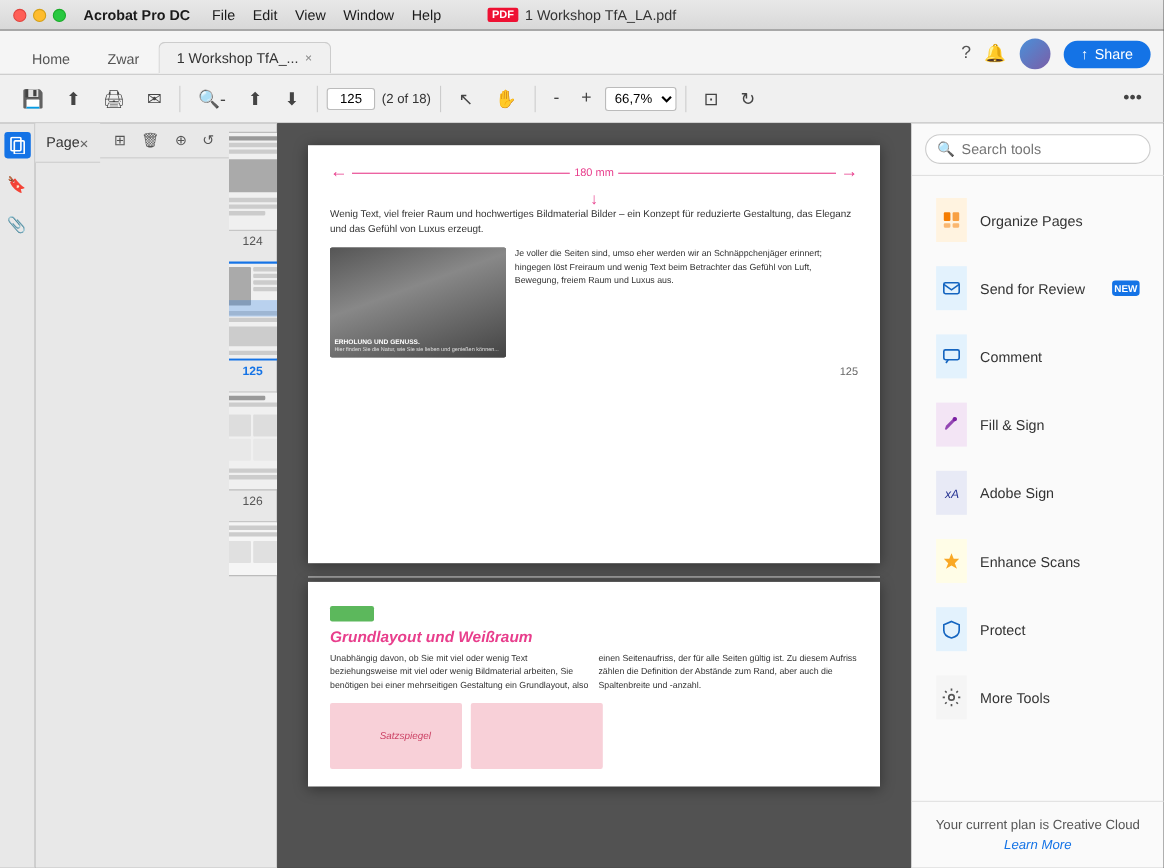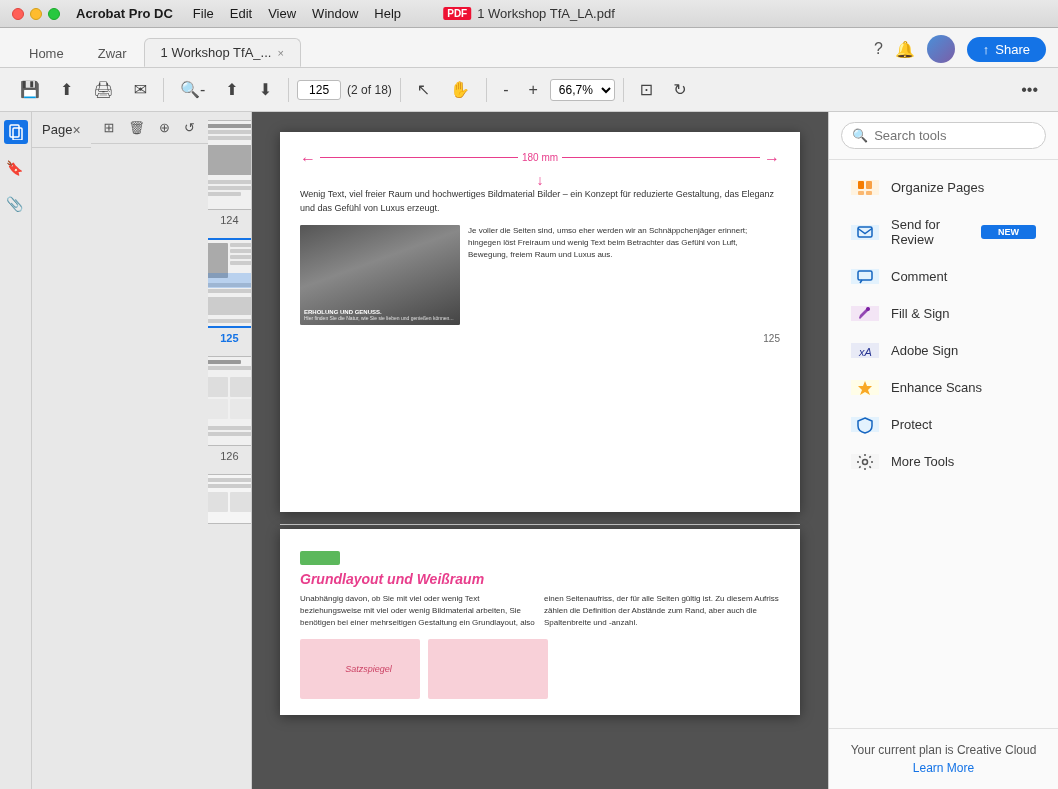--- a/index.html
+++ b/index.html
@@ -317,58 +317,59 @@
       display: flex;
       align-items: center;
       padding: 10px 14px;
       gap: 12px;
       cursor: pointer;
       border-radius: 6px;
       margin: 2px 8px;
     }
     .tool-icon {
       width: 28px;
-      height: 15px;
+      height: 40px;
       border-radius: 0;
       display: flex;
       align-items: center;
       justify-content: center;
       font-size: 16px;
       flex-shrink: 0;
     }
     .tool-icon-orange { background: #fff3e0; color: #f57c00; }
     .tool-icon-blue { background: #e3f2fd; color: #1565c0; }
     .tool-icon-purple { background: #f3e5f5; color: #7b1fa2; }
     .tool-icon-yellow { background: #fffde7; color: #f9a825; }
     .tool-icon-darkblue { background: #e8eaf6; color: #283593; }
     .tool-icon-shield { background: #e3f2fd; color: #1565c0; }
     .tool-icon-gear { background: #f5f5f5; color: #555; }
     .tool-label { font-size: 13px; color: #333; font-weight: 400; flex: 1; }
     .tool-badge-new {
       background: #1473e6;
       color: white;
       font-size: 9px;
       font-weight: bold;
-      padding: 2px 17px;
+      padding: 2px 2px;
       border-radius: 3px;
     }
     .right-panel-footer {
       padding: 14px 20px;
       border-top: 1px solid #e0e0e0;
       font-size: 12px;
       color: #555;
       text-align: center;
     }
     .learn-more-link {
       color: #1473e6;
       cursor: pointer;
       font-size: 12px;
       display: block;
       margin-top: 4px;
       text-decoration: none;
+      font-style: italic;
     }
 
     .doc-ruler-container {
       display: flex;
       align-items: center;
       gap: 4px;
       margin-bottom: 6px;
     }
     .ruler-arrow-left { color: #e83e8c; }
     .ruler-horiz { flex: 1; height: 1px; background: #e83e8c; }

